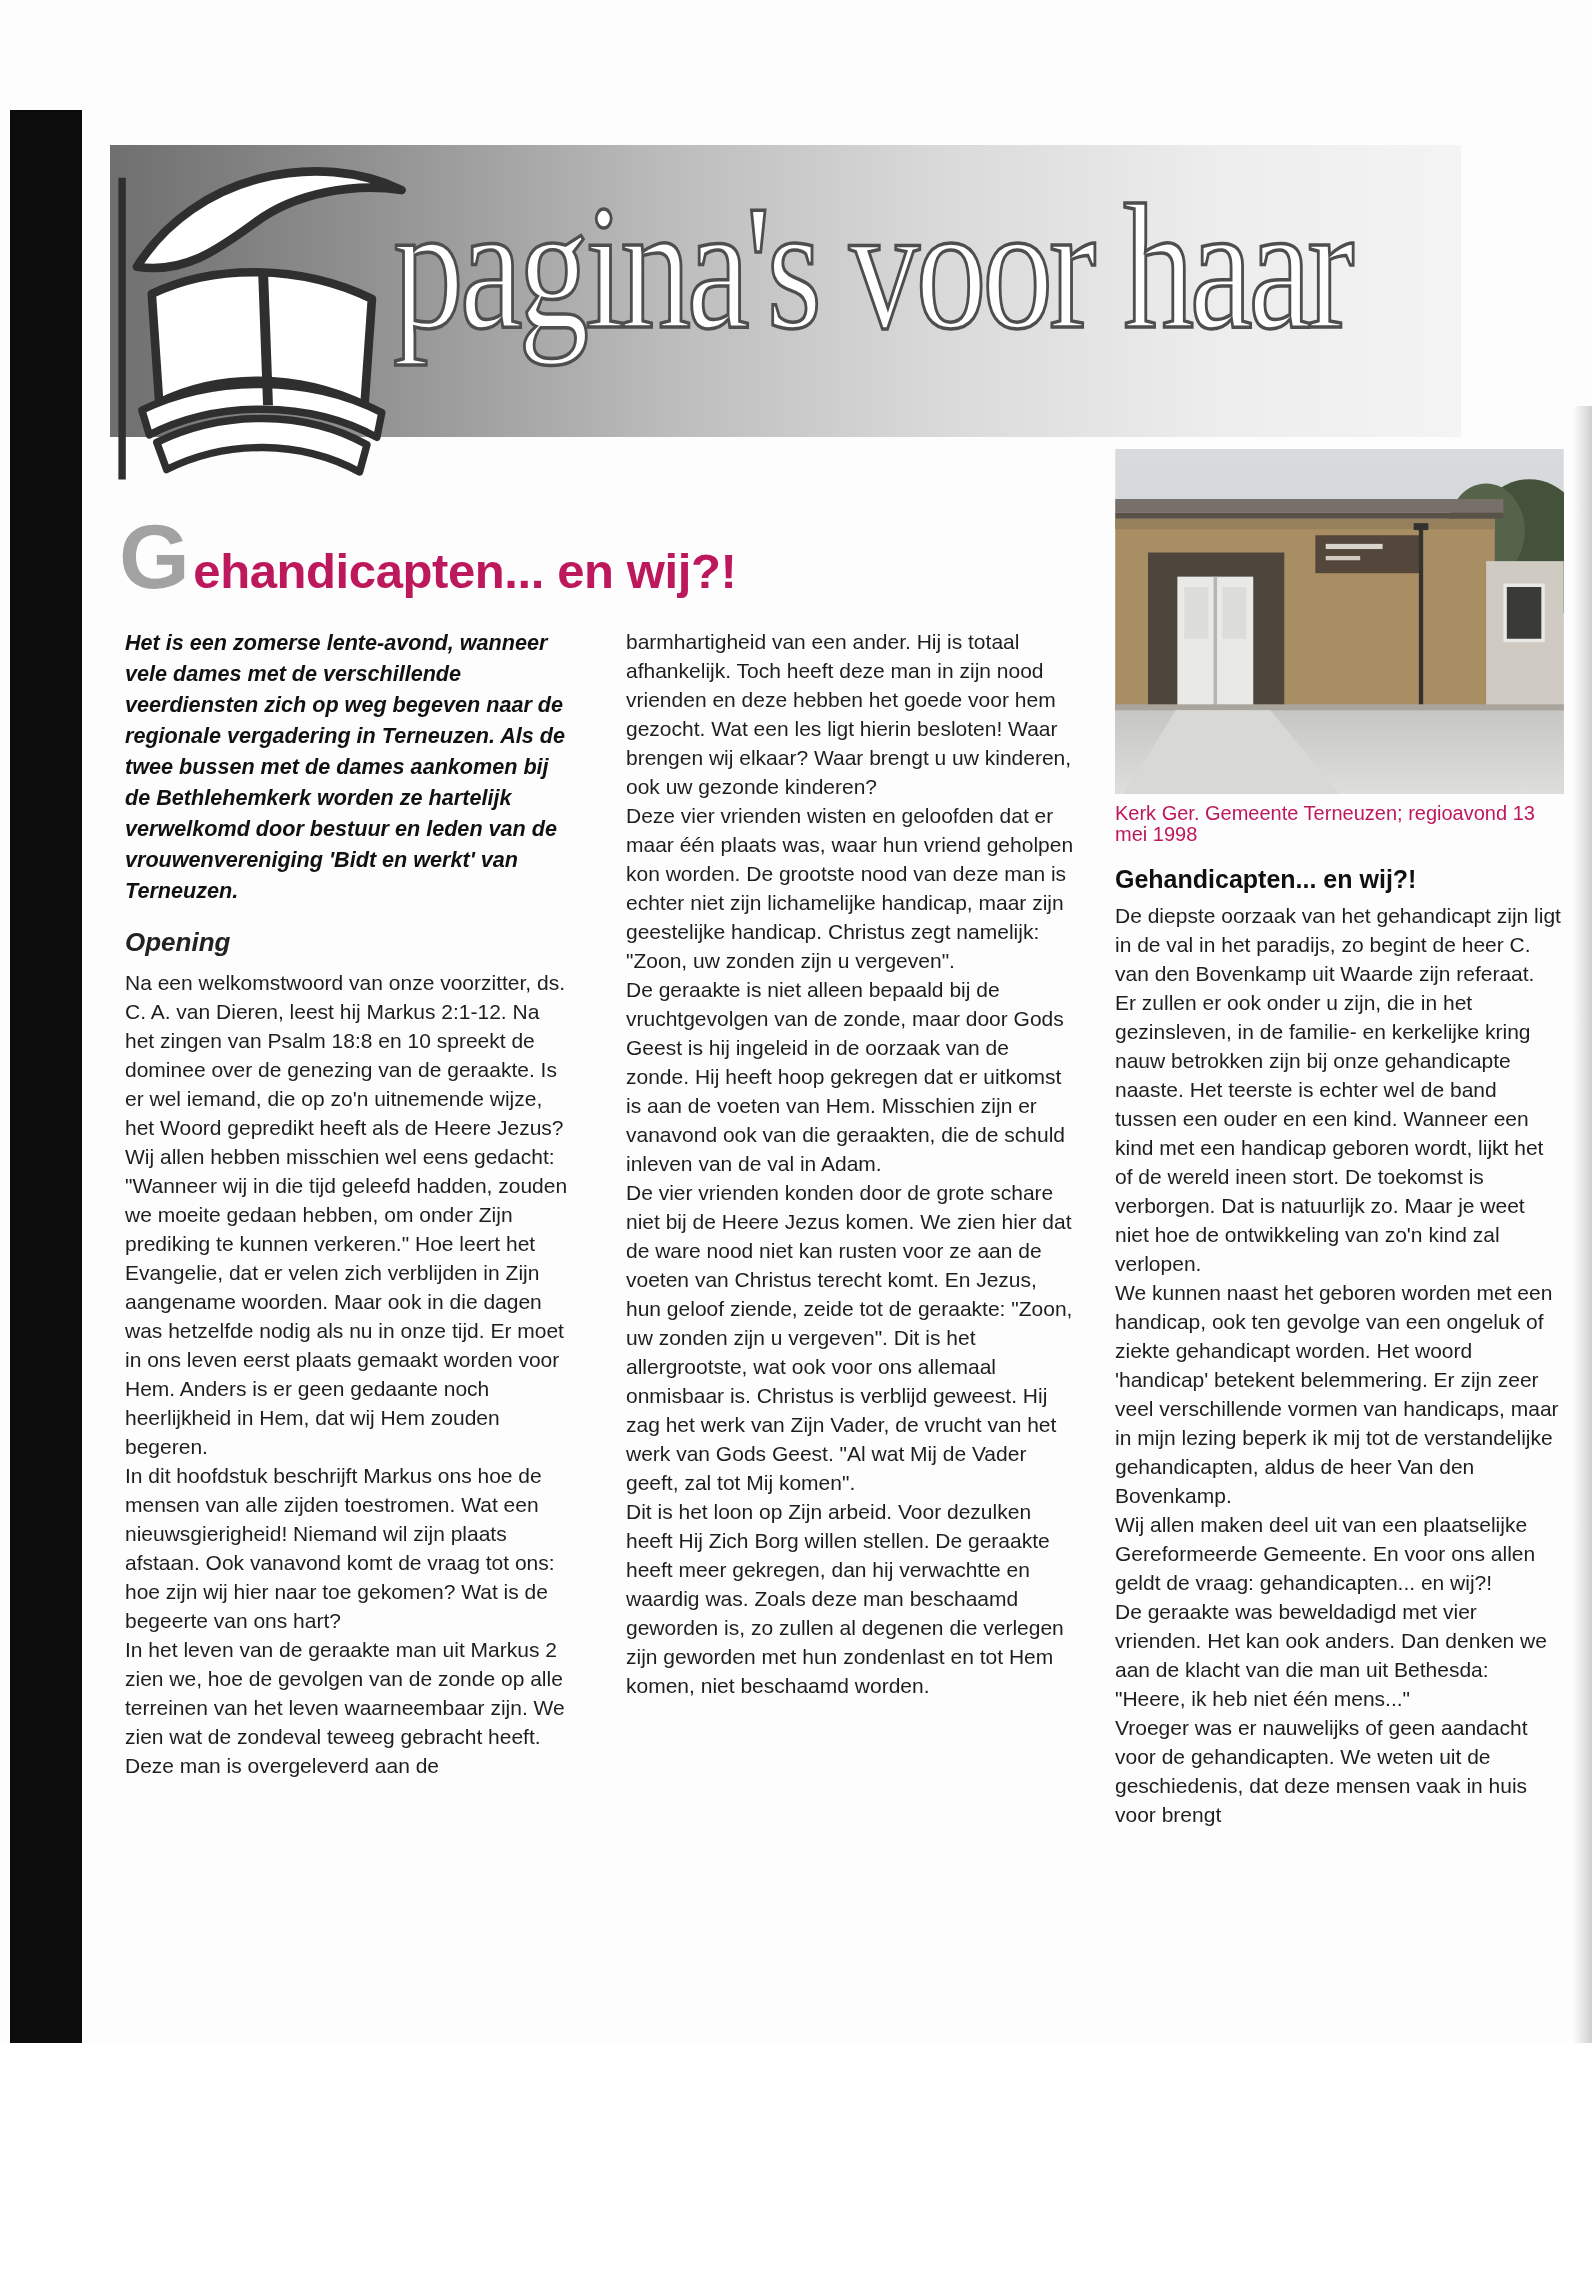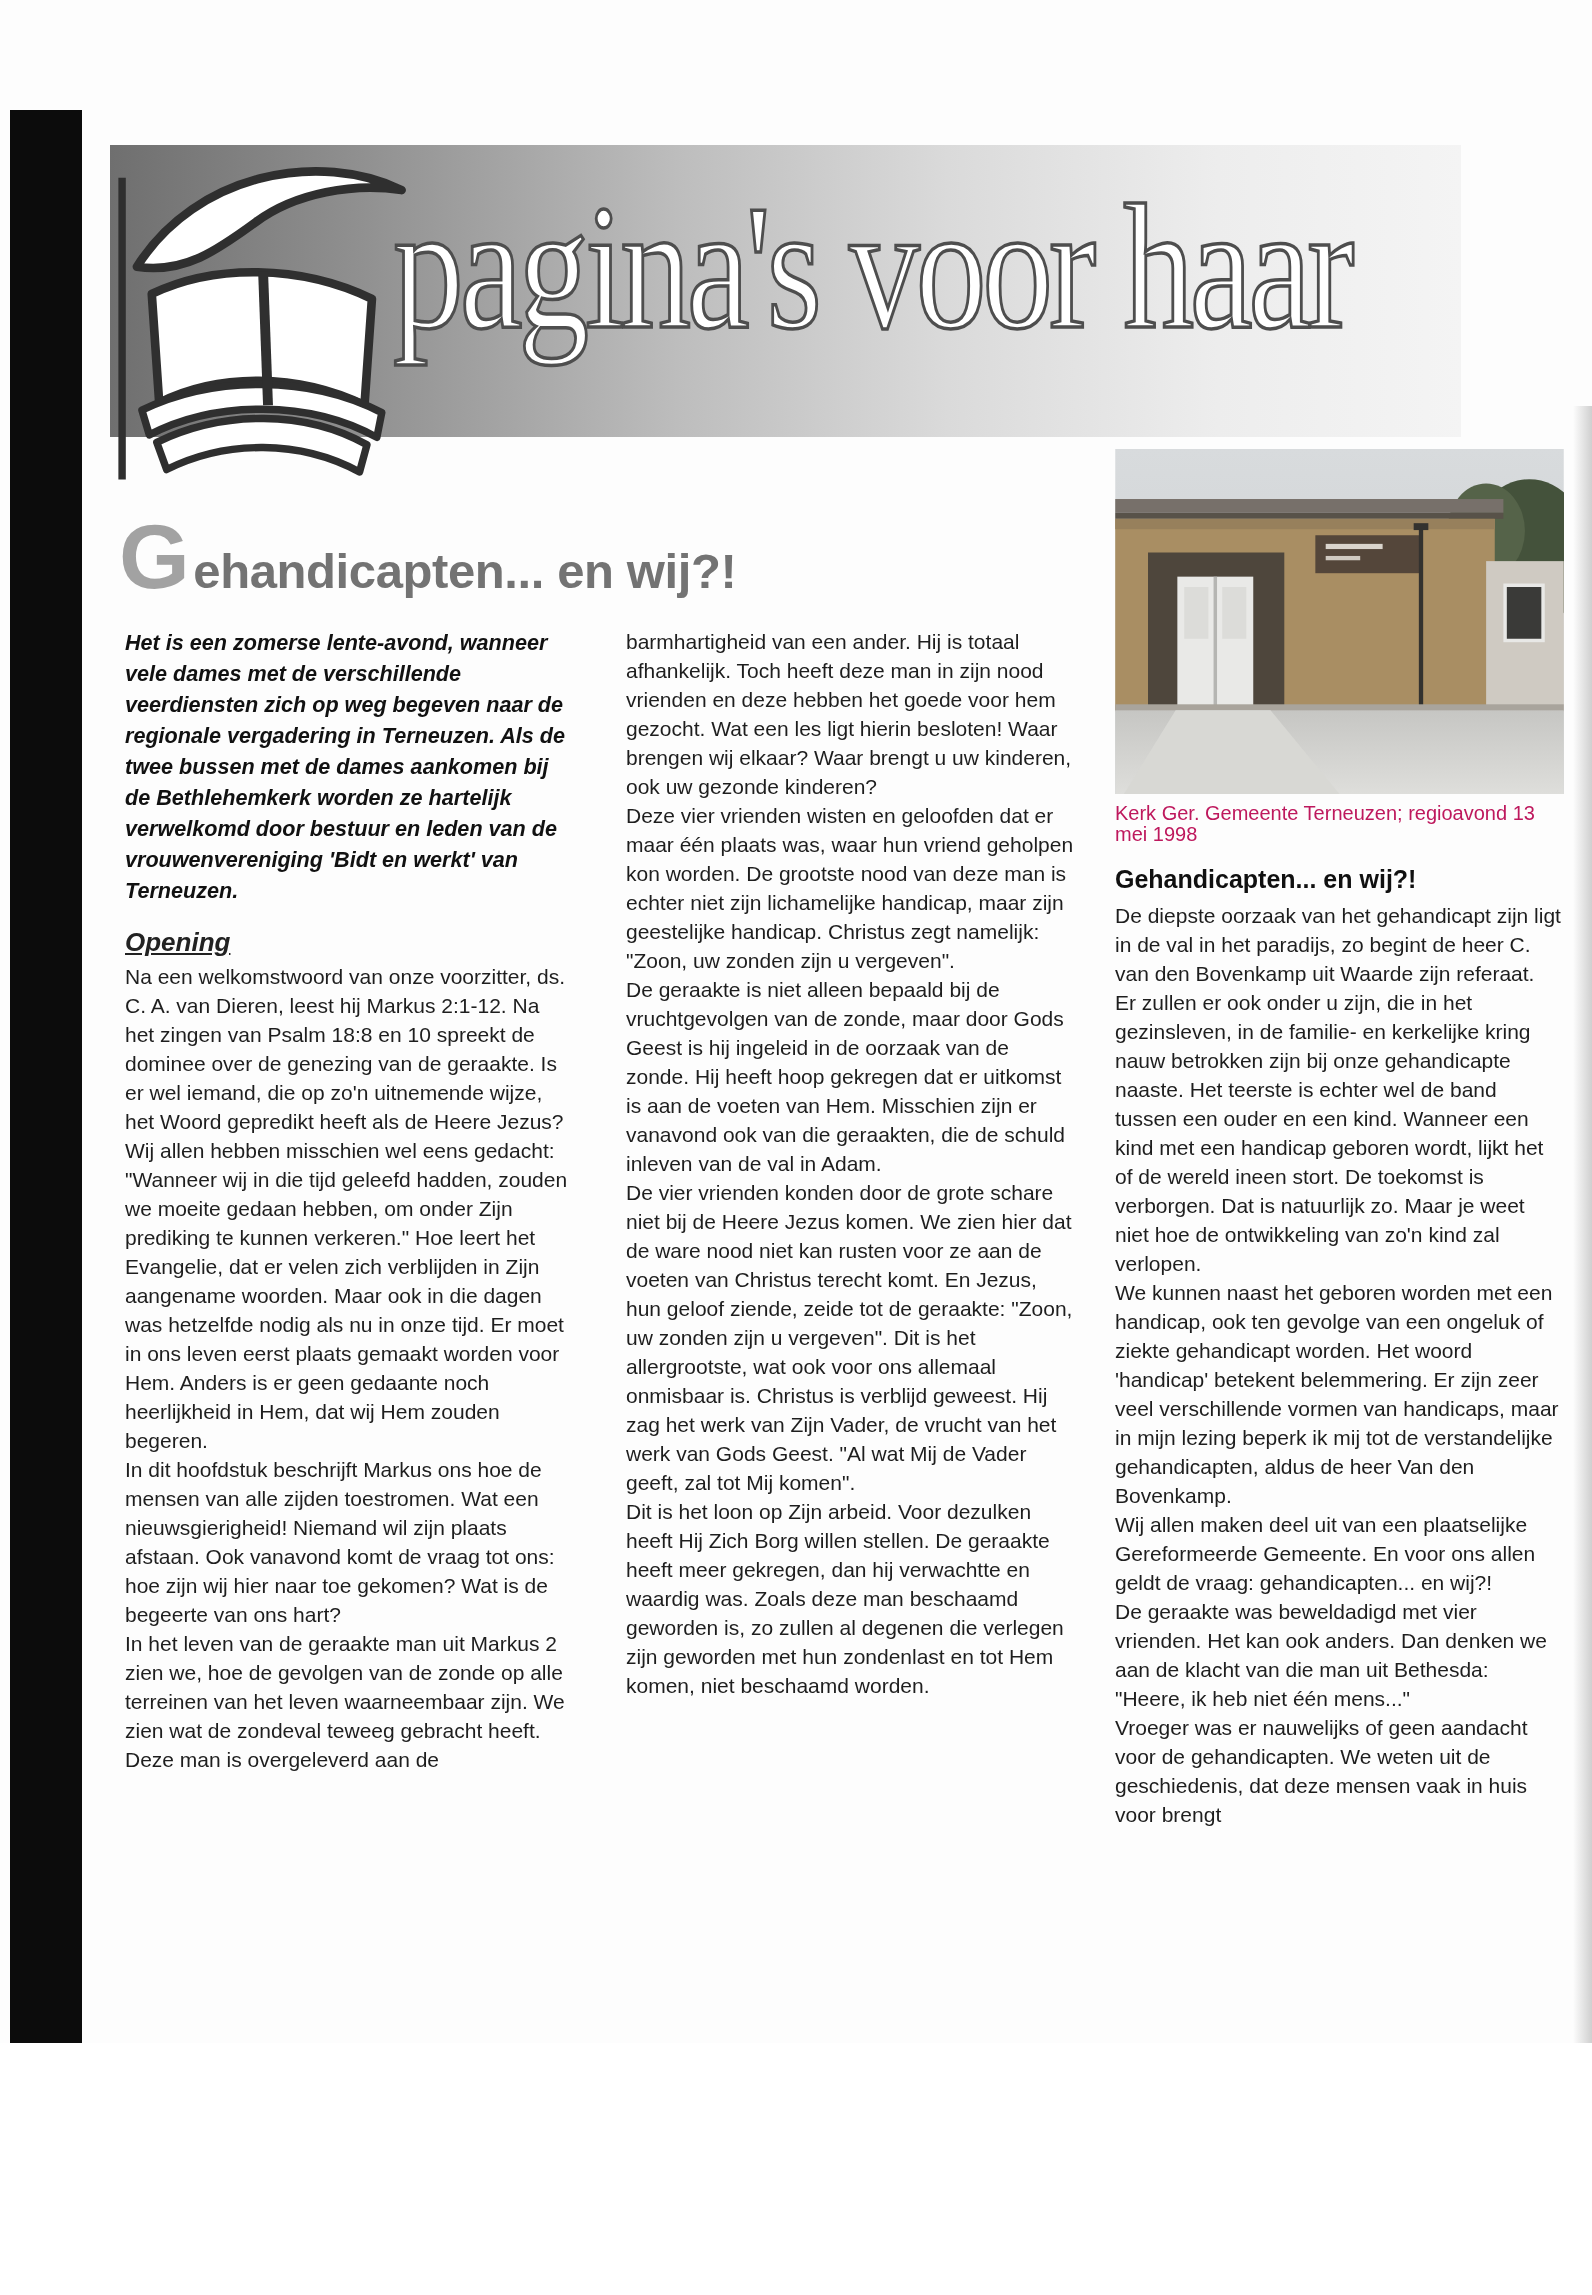--- a/index.html
+++ b/index.html
@@ -17,28 +17,28 @@
   .banner-title{
     position:absolute;left:393px;top:179px;margin:0;white-space:nowrap;
     font-family:"Liberation Serif",serif;font-weight:400;font-size:177px;line-height:1;
     color:#ffffff;-webkit-text-stroke:3.5px #4e4e4e;letter-spacing:-5.2px;
     transform:scaleX(0.80);transform-origin:left top;
   }
   .logo{position:absolute;left:102px;top:148px;width:337px;height:371px;}
   
   .article-title{position:absolute;left:119px;top:511px;display:flex;align-items:baseline;}
   .title-initial{font-size:91px;font-weight:700;color:#a2a2a2;line-height:1;margin-right:3.5px;}
-  .title-rest{font-size:49px;font-weight:700;color:#737373;letter-spacing:-0.4px;line-height:1;}
+  .title-rest{font-size:49px;font-weight:700;color:#be185d;letter-spacing:-0.4px;line-height:1;}
   
   .col{position:absolute;width:449px;font-size:21px;line-height:29px;}
   .col-1{left:125px;top:627px;}
   .col-2{left:626px;top:627px;}
   .col-3{left:1115px;top:449px;}
   .intro{font-weight:700;font-style:italic;font-size:21.6px;line-height:31px;margin:0 0 22.4px 0;color:#111;}
-  .section-heading{font-weight:700;font-style:italic;font-size:26px;margin:0 0 5px 0;color:#222;text-decoration:underline;}
+  .section-heading{font-weight:700;font-style:italic;font-size:26px;margin:0 0 11px 0;color:#222;}
   .sub-heading{font-weight:700;font-size:25px;margin:19px 0 7px 0;color:#101010;}
   .body-text{margin:0;color:#1e1e1e;}
   
   .photo{display:block;width:449px;height:345px;}
   .caption{margin:8.6px 0 0 0;font-size:20px;line-height:21.6px;color:#be185d;}
   
   .footer-line{position:absolute;left:83px;top:2220px;width:499px;height:3.5px;background:#1a1a1a;}
   .footer-bar{position:absolute;left:587px;top:2202px;width:442px;height:19px;
     background:linear-gradient(180deg,#666,#4c4c4c);}
   .page-number-box{position:absolute;left:587px;top:2223px;width:442px;height:45px;background:#8b5cf6;

